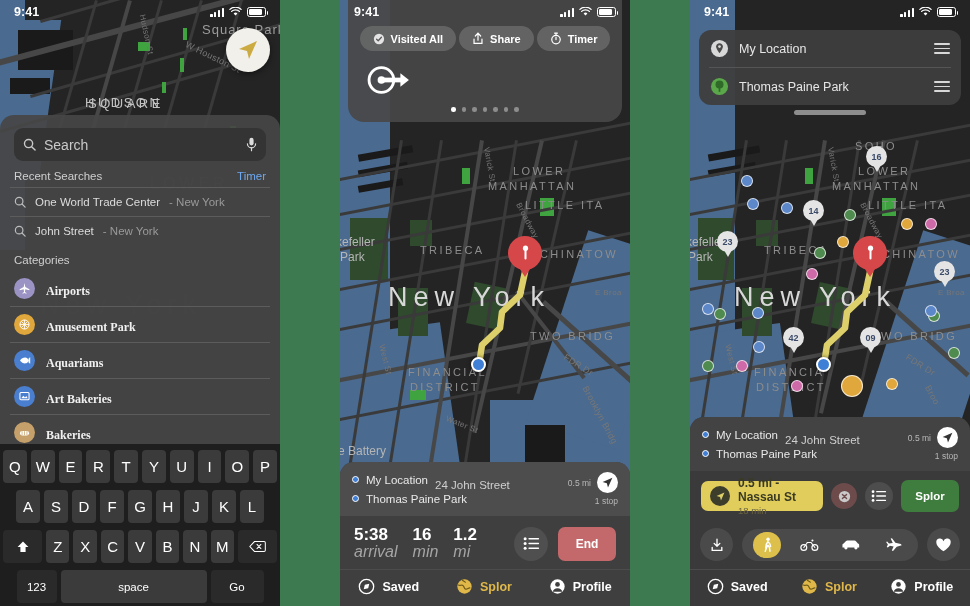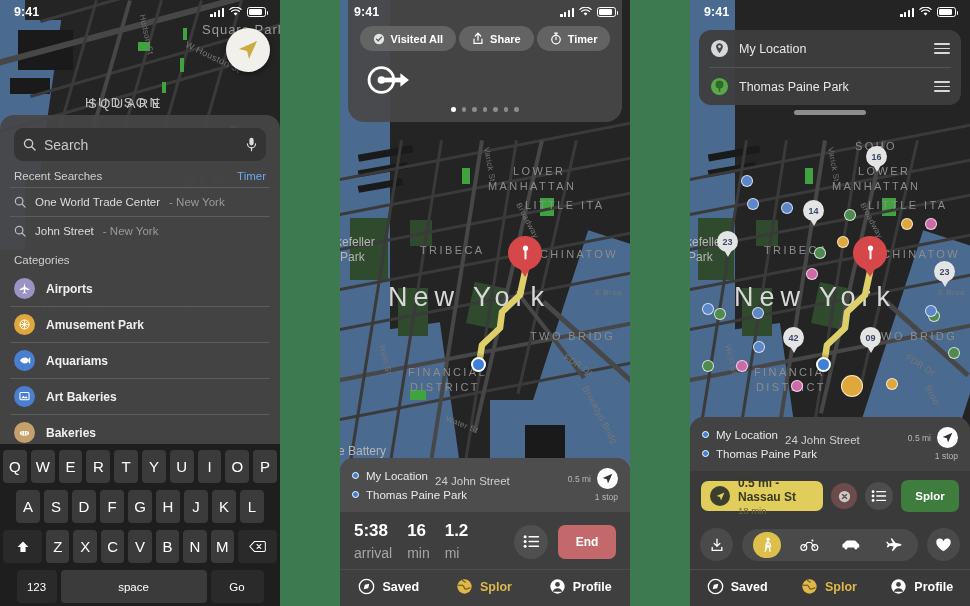--- a/index.html
+++ b/index.html
@@ -43,21 +43,21 @@
   .searchbar{height:33px;background:#343434;border-radius:9px;display:flex;align-items:center;padding:0 9px;gap:8px;}
   .searchbar .ph{color:#c9c9c9;font-size:14px;flex:1;}
   .sec-head{display:flex;align-items:center;justify-content:space-between;padding:0 14px 5px;}
   .sec-title{color:#cfcfcf;font-size:11.5px;}
   .clear{color:#6ea8ef;font-size:11.5px;}
   .hr{height:1px;background:#5c5c5c;margin:0 10px;}
   .rs-row{display:flex;align-items:center;gap:9px;padding:8px 14px;}
   .rs-main{color:#dcdcdc;font-size:11.5px;}
   .rs-sub{color:#9a9a9a;font-size:11.5px;}
   .cat-label{color:#cfcfcf;font-size:11.5px;padding:9px 14px 5px;}
-  .cat-row{display:flex;align-items:center;gap:11px;padding:7px 14px;}
+  .cat-row{display:flex;align-items:flex-end;gap:11px;padding:7px 14px;font-family:Liberation Serif, serif;}
   .cat-icon{width:21px;height:21px;border-radius:50%;display:flex;align-items:center;justify-content:center;flex:0 0 auto;}
   .cat-name{color:#f0f0f0;font-size:12px;font-weight:700;}
 
   
   .kb{position:absolute;left:0;right:0;bottom:0;height:162px;background:#1e1e1e;z-index:35;padding:6px 3px 0;box-sizing:border-box;}
   .kbrow{display:flex;justify-content:center;gap:4px;margin-bottom:7px;}
   .key{background:#3b3b3b;border-radius:4px;color:#fff;font-size:15px;display:flex;align-items:center;justify-content:center;height:33px;width:24px;}
   .key.w{width:40px;background:#2a2a2a;}
   .key.sp{width:146px;background:#3b3b3b;font-size:11.5px;}
   .key.num{width:40px;background:#2a2a2a;font-size:11.5px;}
@@ -83,21 +83,21 @@
   .rb-name{color:#e8e8e8;font-size:11.5px;}
   .rb-addr{color:#cfcfcf;font-size:11.5px;margin-top:11px;}
   .dotb{width:7px;height:7px;border-radius:50%;background:#3f7fd6;border:1.6px solid #fff;box-sizing:border-box;flex:0 0 auto;}
   .rb-right{text-align:right;display:flex;flex-direction:column;align-items:flex-end;gap:3px;}
   .rb-mi{color:#b8b8b8;font-size:8.5px;}
   .rb-stop{color:#b8b8b8;font-size:8.5px;}
   .arrowbtn{width:21px;height:21px;border-radius:50%;background:#fff;display:flex;align-items:center;justify-content:center;}
   .statsrow{display:flex;align-items:center;padding:10px 14px 8px;gap:0;}
   .stat{margin-right:15px;}
   .stat .v{color:#fff;font-size:17px;font-weight:700;line-height:1;}
-  .stat .l{color:#a5a5a5;font-size:14px;margin-top:6px;}
+  .stat .l{color:#a5a5a5;font-size:16px;margin-top:0;font-style:italic;}
   .iconcircle{width:34px;height:34px;border-radius:50%;background:#4f4f4f;display:flex;align-items:center;justify-content:center;}
   .endbtn{background:#c4696b;border-radius:7px;height:34px;width:58px;display:flex;align-items:center;justify-content:center;color:#fff;font-size:12px;font-weight:700;}
   .tabbar{display:flex;justify-content:space-around;align-items:center;padding:8px 0 11px;border-top:1px solid #4c4c4c;}
   .tab{display:flex;align-items:center;gap:7px;color:#fff;font-size:12.5px;font-weight:700;text-align:center;}
   .tab.splor{color:#e0b84a;}
 
   
   .p3 .tophud{position:absolute;left:9px;right:9px;top:30px;background:rgba(62,62,62,0.95);border-radius:12px;z-index:28;overflow:hidden;}
   .dest-row{display:flex;align-items:center;gap:10px;padding:9px 11px;}
   .dest-name{color:#e6e6e6;font-size:12.5px;flex:1;}

